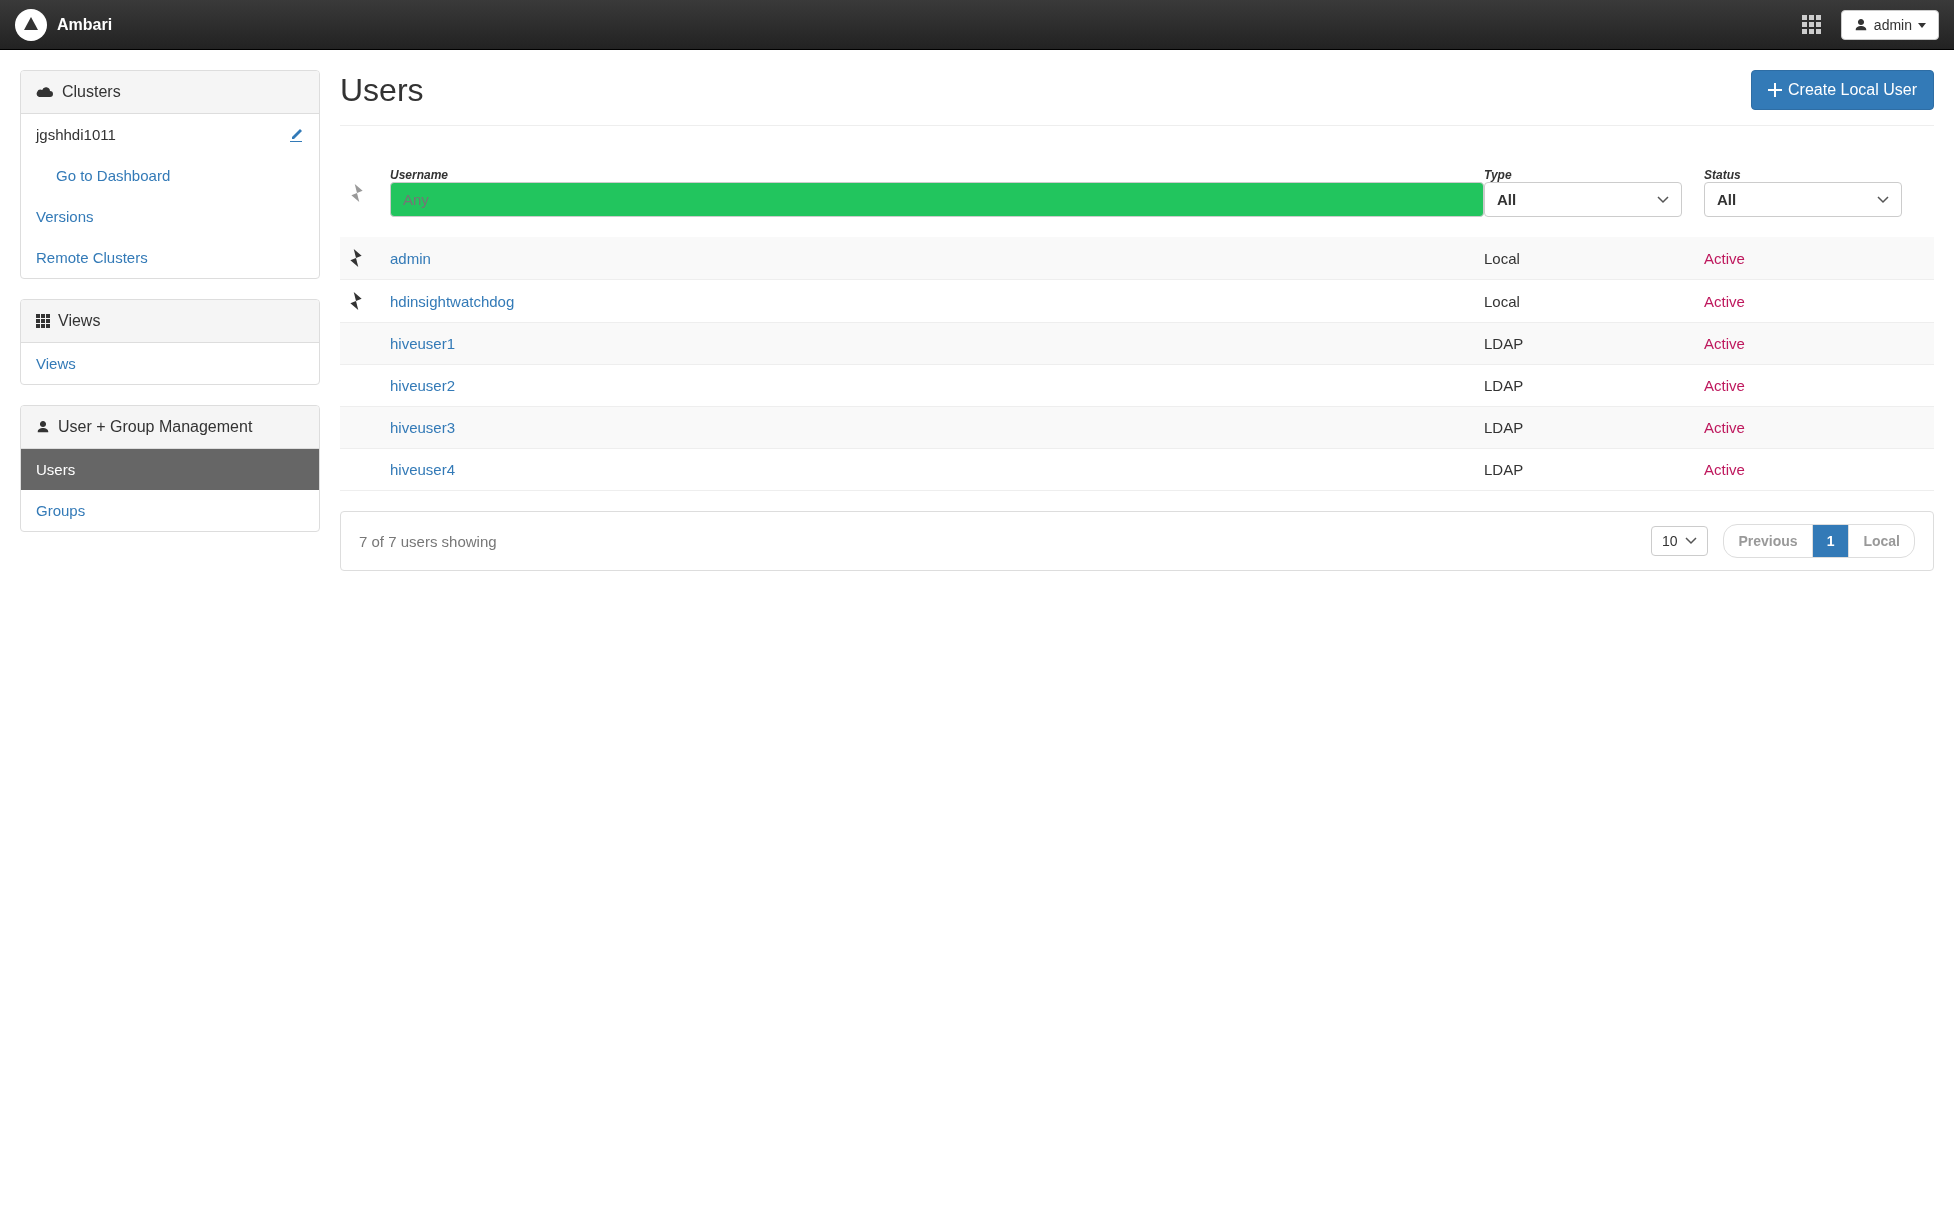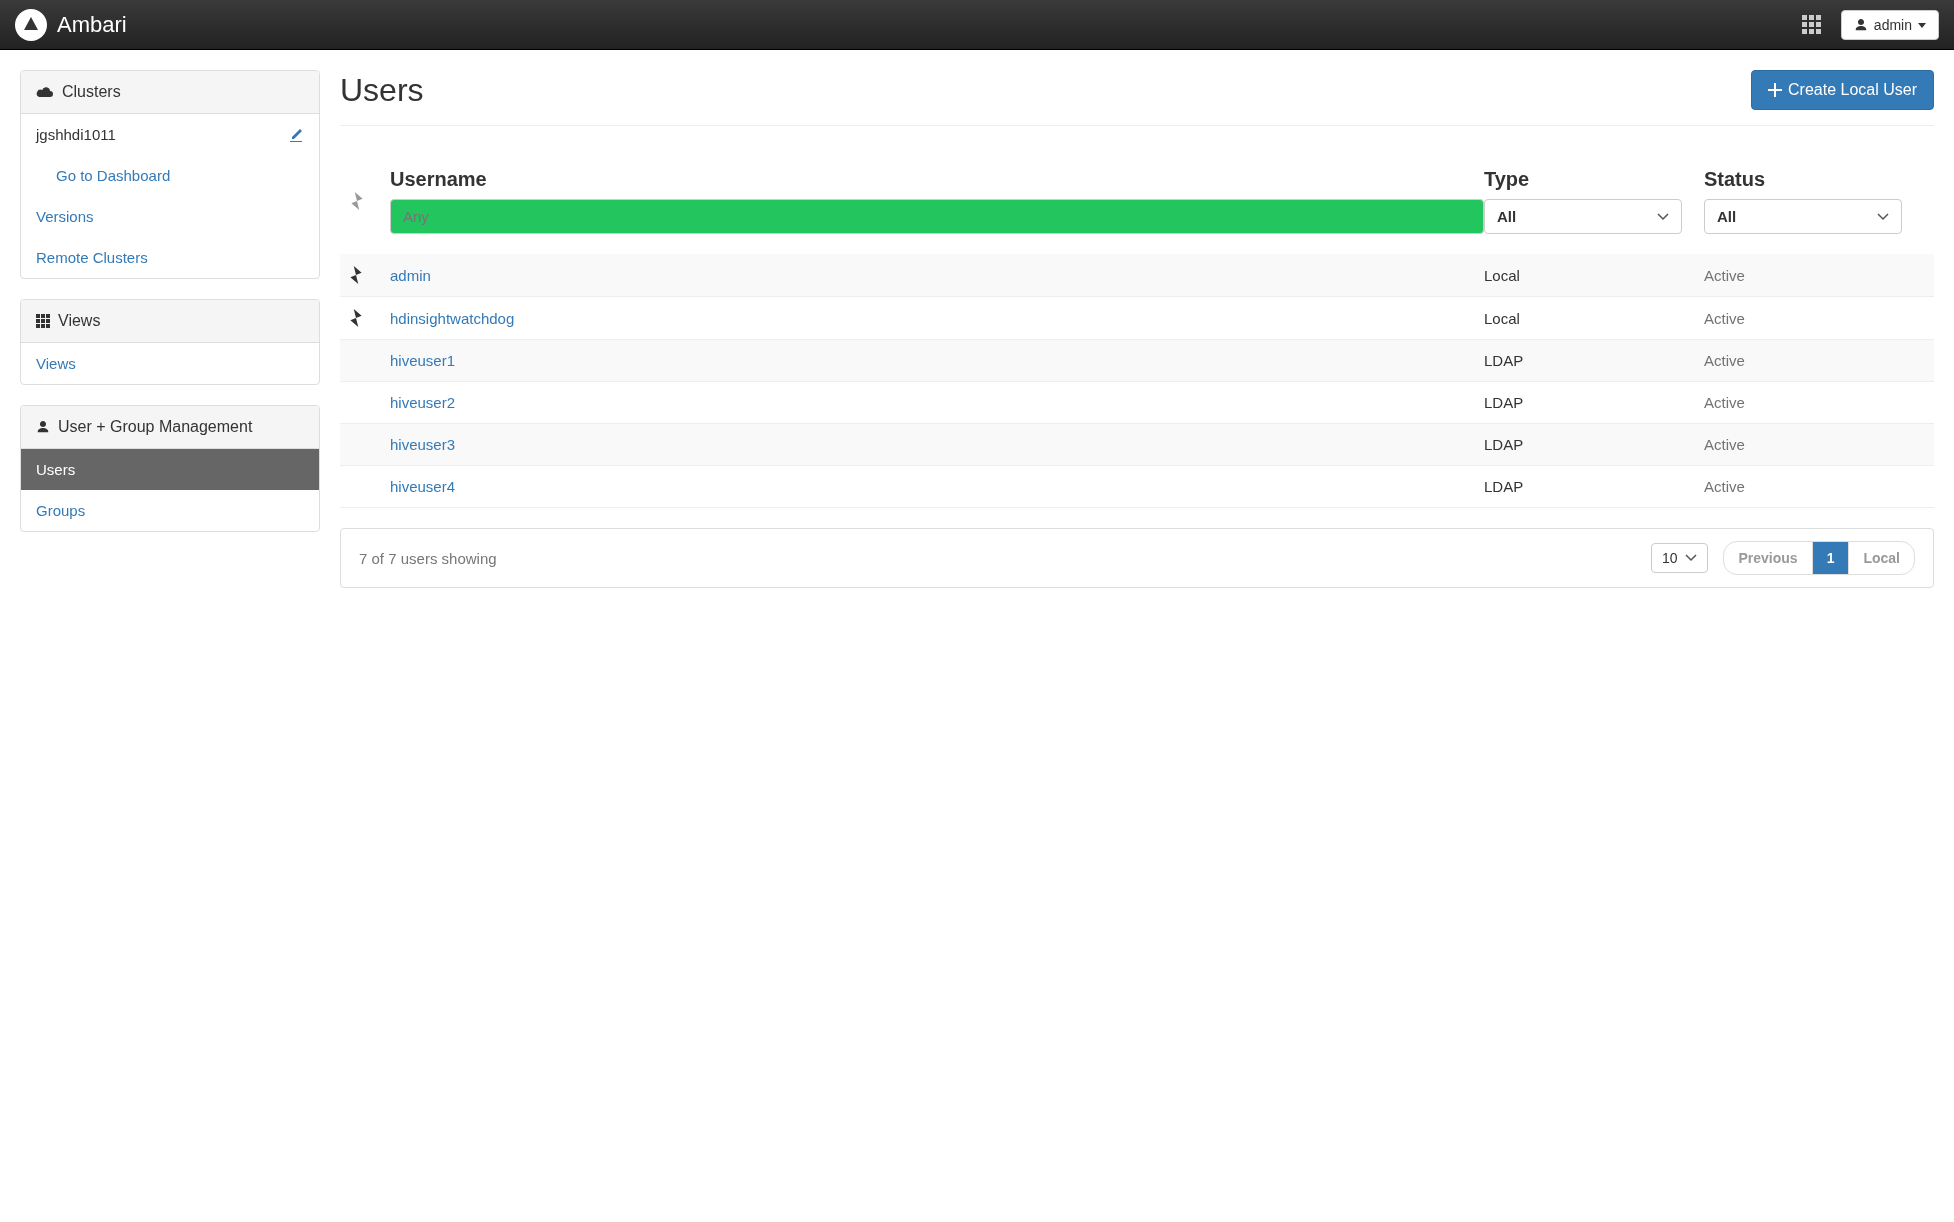--- a/index.html
+++ b/index.html
@@ -2,21 +2,21 @@
 <html><head>
   <meta charset="utf-8">
   <style>
     * { box-sizing: border-box; margin: 0; padding: 0; }
     body { font-family: "Helvetica Neue", Helvetica, Arial, sans-serif; font-size: 14px; color: #333; background: #fff; }
 
     
     .navbar { background: linear-gradient(to bottom, #3a3a3a, #222); height: 50px; display: flex; align-items: center; padding: 0 15px; border-bottom: 1px solid #000; }
     .navbar-left { display: flex; align-items: center; gap: 10px; }
     .logo { width: 32px; height: 32px; background: #fff; border-radius: 50%; display: flex; align-items: center; justify-content: center; color: #222; }
-    .brand { color: #fff; font-size: 22px; font-weight: 400; text-align: right; }
+    .brand { color: #fff; font-size: 16px; font-weight: 700; text-align: right; }
     .navbar-spacer { flex: 1; }
     .grid-icon { color: #ccc; font-size: 18px; margin-right: 20px; cursor: pointer; display: grid; grid-template-columns: repeat(3, 5px); grid-template-rows: repeat(3, 5px); gap: 2px; }
     .grid-icon span { background: #ccc; width: 5px; height: 5px; }
     .admin-btn { background: #fff; border: 1px solid #ccc; border-radius: 4px; padding: 6px 12px; display: flex; align-items: center; gap: 6px; cursor: pointer; font-size: 14px; color: #333; }
 
     
     .container { display: flex; padding: 20px; gap: 20px; }
     .sidebar { width: 300px; flex-shrink: 0; }
     .main { flex: 1; }
 
@@ -32,28 +32,28 @@
 
     
     .page-header { display: flex; justify-content: space-between; align-items: center; padding-bottom: 15px; margin-bottom: 30px; border-bottom: 1px solid #eee; }
     .page-title { font-size: 32px; font-weight: 400; color: #333; }
     .btn-primary { background: #337ab7; border: 1px solid #2e6da4; color: #fff; padding: 10px 16px; border-radius: 4px; font-size: 16px; cursor: pointer; display: flex; align-items: center; gap: 6px; }
 
     
     .user-table { width: 100%; }
     .table-header-row, .table-row { display: grid; grid-template-columns: 40px 1fr 220px 220px; align-items: center; padding: 12px 10px; border-bottom: 1px solid #eee; }
     .table-header-row { border-bottom: none; padding-bottom: 20px; }
-    .col-label { font-weight: 700; font-size: 20px; margin-bottom: 8px; display: block; }
+    .col-label { font-weight: 700; font-size: 12px; display: block; font-style: italic; }
     .filter-input { width: 100%; padding: 8px 12px; border: 1px solid #ccc; border-radius: 4px; font-size: 15px; color: #555; background: #22c55e; }
     .filter-select { width: 90%; padding: 8px 12px; border: 1px solid #ccc; border-radius: 4px; font-size: 15px; font-weight: 700; color: #333; background: #fff; display: flex; justify-content: space-between; align-items: center; cursor: pointer; }
     .filter-icon { color: #999; font-size: 18px; }
     .table-row:nth-child(odd) { background: #f9f9f9; }
     .username-link { color: #337ab7; cursor: pointer; font-size: 15px; }
     .type-cell { color: #333; font-size: 15px; }
-    .status-active { color: #737373; font-size: 15px; }
+    .status-active { color: #be185d; font-size: 15px; }
 
     
     .pagination-row { display: flex; align-items: center; justify-content: space-between; margin-top: 20px; border: 1px solid #ddd; border-radius: 4px; padding: 12px 18px; }
     .showing-text { color: #777; font-size: 15px; }
     .pagination-controls { display: flex; align-items: center; gap: 15px; }
     .page-size { border: 1px solid #ccc; border-radius: 4px; padding: 6px 10px; display: flex; align-items: center; gap: 8px; cursor: pointer; }
     .pager { display: flex; border: 1px solid #ddd; border-radius: 14px; overflow: hidden; font-weight: bold; }
     .pager-btn { padding: 8px 14px; color: #999; cursor: pointer; border-right: 1px solid #ddd; }
     .pager-btn:last-child { border-right: none; }
     .pager-btn.active { background: #337ab7; color: #fff; }

